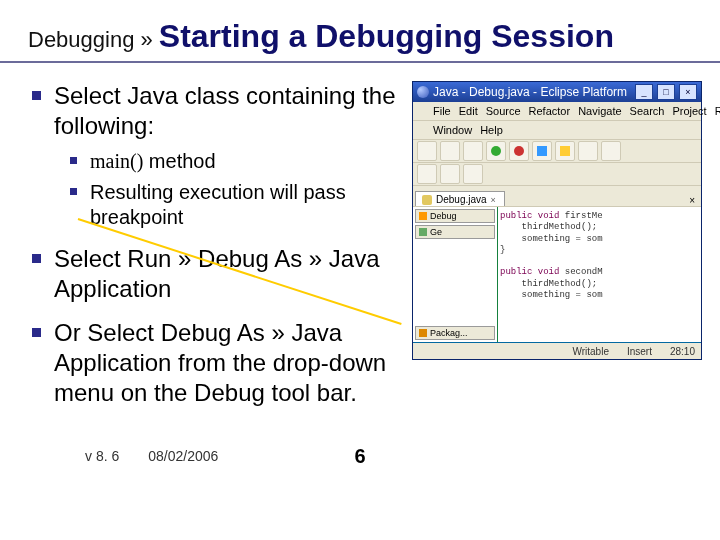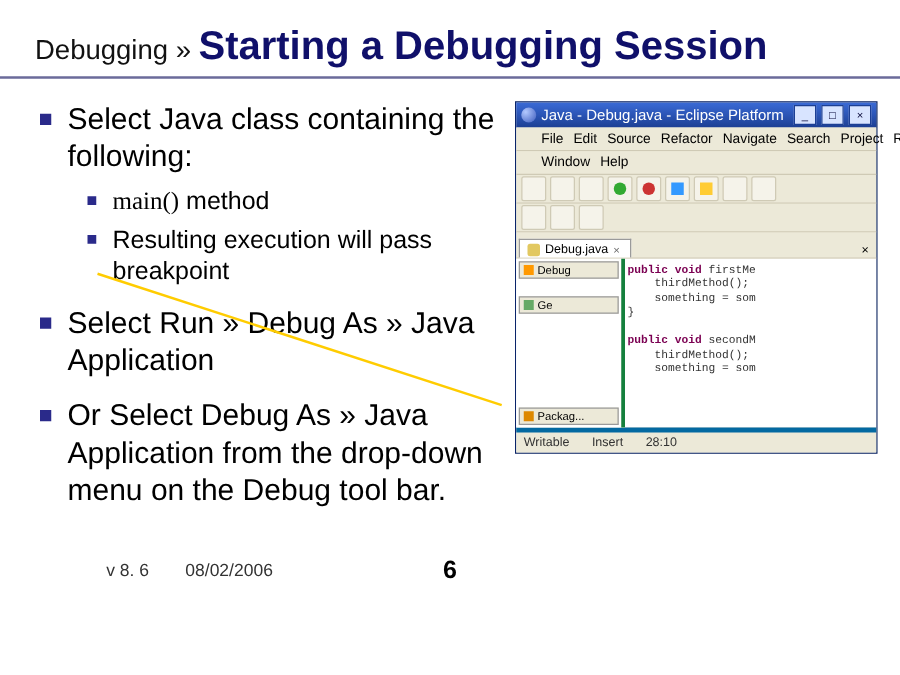--- a/index.html
+++ b/index.html
@@ -33,26 +33,26 @@
 .tbtn{width:18px;height:18px;border:1px solid #cfcab5;background:#f5f3ea;border-radius:2px;display:flex;align-items:center;justify-content:center}
 .tbtn.red::after{content:"";width:10px;height:10px;border-radius:50%;background:#c33}
 .tbtn.grn::after{content:"";width:10px;height:10px;border-radius:50%;background:#3a3}
 .tbtn.ylw::after{content:"";width:10px;height:10px;background:#fc3}
 .tbtn.blu::after{content:"";width:10px;height:10px;background:#39f}
 .sh-tabs{height:20px;background:#ece9d8;display:flex;align-items:flex-end;padding:0 2px;border-bottom:1px solid #cfcab5;gap:2px}
 .sh-tab{background:#fff;border:1px solid #9a9a9a;border-bottom:none;padding:2px 8px 1px 6px;font-size:10px;display:flex;align-items:flex-end;gap:4px}
 .sh-tab .j{width:10px;height:10px;background:#e2c860;border-radius:2px}
 .sh-tab .x{color:#666;font-size:9px}
 .sh-main{display:flex;height:135px;background:#fff}
-.sh-side{width:80px;border-right:3px solid #15803d;background:#fff;padding:2px;display:flex;flex-direction:column;gap:14px}
+.sh-side{width:80px;border-right:1px solid #15803d;background:#fff;padding:2px;display:flex;flex-direction:column;gap:2px}
 .side-tab{background:#ece9d8;border:1px solid #9a9a9a;padding:1px 3px;font-size:9px;display:flex;align-items:center;gap:3px}
 .side-icon{width:8px;height:8px;background:#f90}
 .sh-ed{flex:1;padding:4px 2px;font-family:"Courier New",monospace;font-size:9px;color:#333;white-space:pre;line-height:1.25;overflow:hidden}
-.sh-ed .kw{color:#7b0052;font-weight:bold}
-.sh-status{height:16px;background:#ece9d8;border-top:4px solid #0369a1;display:flex;align-items:center;justify-content:flex-start;gap:18px;padding:0 6px;font-size:10px;color:#333}
+.sh-ed .kw{color:#7b0052;font-weight:normal}
+.sh-status{height:16px;background:#ece9d8;border-top:1px solid #0369a1;display:flex;align-items:center;justify-content:flex-end;gap:18px;padding:0 6px;font-size:10px;color:#333}
 
 .line{position:absolute;left:78px;top:218px;width:340px;height:2px;background:#ffcc00;transform-origin:left center;transform:rotate(18deg);pointer-events:none}
 </style>
 </head>
 <body>
 
 <div class="slide">
   <div class="title-row">
     <span class="bc">Debugging  »</span>
     <span class="title">Starting a Debugging Session</span>

